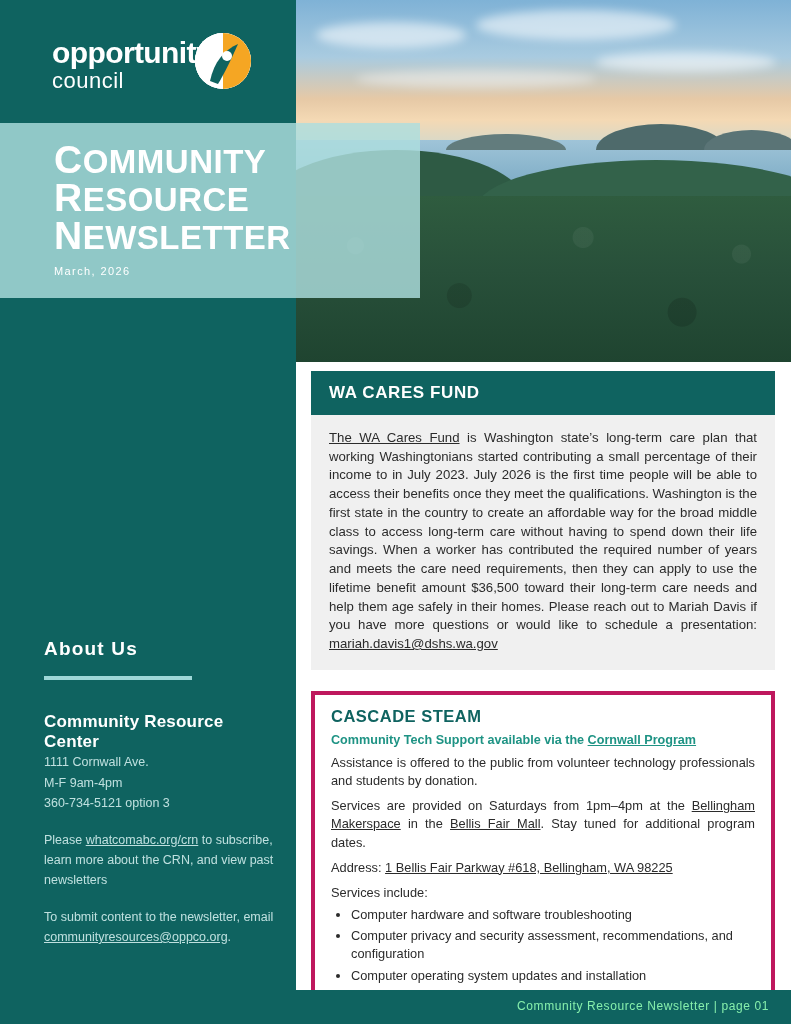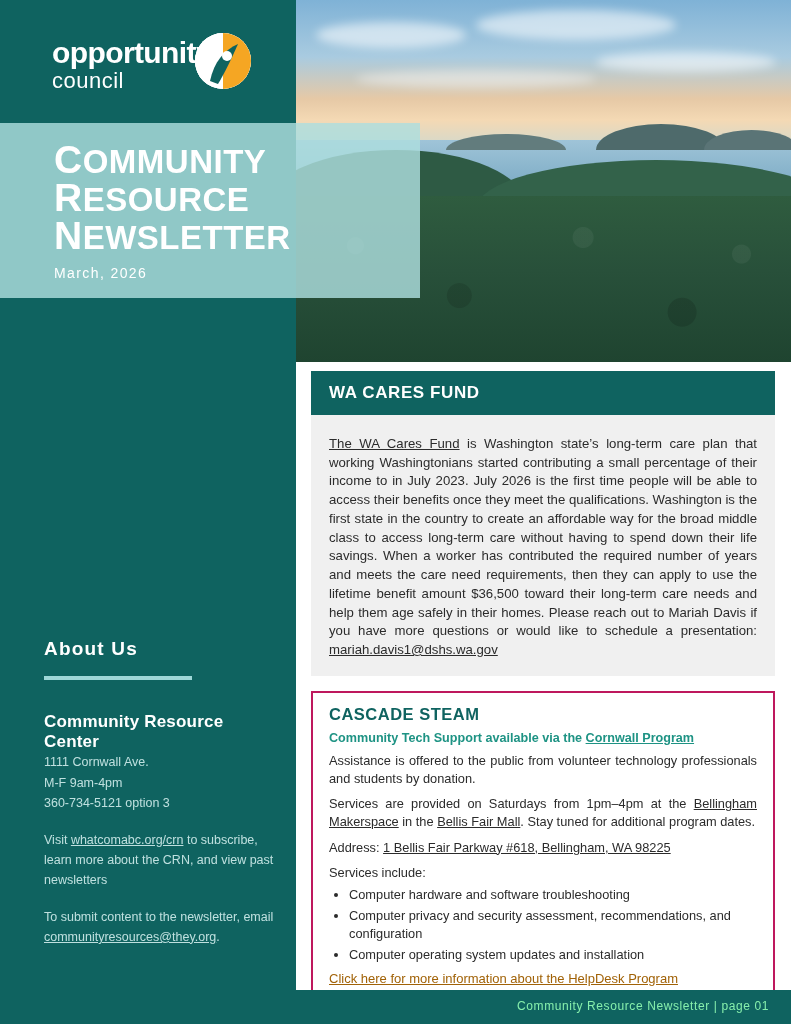--- a/index.html
+++ b/index.html
@@ -129,21 +129,21 @@
     font-weight: bold;
     letter-spacing: 0.5px;
     line-height: 0.98;
     white-space: nowrap;
   }
   .crn-line .cap { font-size: 39px; }
   .crn-line .rest { font-size: 33px; }
   .crn-date {
     margin-top: 9px;
     color: #ffffff;
-    font-size: 14px;
+    font-size: 11px;
     letter-spacing: 1.4px;
   }
 
   
   .about {
     position: absolute;
     left: 44px; top: 638px;
     width: 232px;
     color: #ffffff;
   }
@@ -189,37 +189,37 @@
   .wacares-head {
     background: #0f6360;
     color: #ffffff;
     font-size: 17px;
     font-weight: bold;
     letter-spacing: 0.6px;
     padding: 12px 0 12px 18px;
   }
   .wacares-body {
     background: #f0f0f0;
-    padding: 20px 18px 16px 18px;
+    padding: 14px 18px 16px 18px;
     color: #2b2b2b;
     font-size: 13.2px;
     line-height: 1.42;
     text-align: justify;
   }
   .wacares-body a, .wacares-body .u {
     color: #2b2b2b;
     text-decoration: underline;
   }
 
   
   .cascade {
     position: absolute;
     left: 311px; top: 691px;
     width: 464px;
-    border: 2px solid #be185d;
+    border: 4px solid #be185d;
     background: #ffffff;
     padding: 12px 16px 12px 16px;
   }
   .cascade-title {
     color: #0f6360;
     font-size: 16.5px;
     font-weight: bold;
     letter-spacing: 0.5px;
   }
   .cascade-sub {
@@ -338,24 +338,24 @@
   </div>
 
   <div class="about">
     <div class="about-title">About Us</div>
     <div class="about-rule"></div>
     <div class="about-org">Community Resource Center</div>
     <div class="about-line">1111 Cornwall Ave.</div>
     <div class="about-line">M-F 9am-4pm</div>
     <div class="about-line">360-734-5121 option 3</div>
     <div class="about-para">
-      <span>Visit </span><span class="lnk">whatcomabc.org/crn</span><span> to subscribe, learn more about the CRN, and view past newsletters</span>
+      <span>Please </span><span class="lnk">whatcomabc.org/crn</span><span> to subscribe, learn more about the CRN, and view past newsletters</span>
     </div>
     <div class="about-para">
-      <span>To submit content to the newsletter, email </span><span class="lnk">communityresources@they.org</span><span>.</span>
+      <span>To submit content to the newsletter, email </span><span class="lnk">communityresources@oppco.org</span><span>.</span>
     </div>
   </div>
 
   <div class="wacares">
     <div class="wacares-head">WA CARES FUND</div>
     <div class="wacares-body">
       <span class="u">The WA Cares Fund</span><span> is Washington state’s long-term care plan that working Washingtonians started contributing a small percentage of their income to in July 2023. July 2026 is the first time people will be able to access their benefits once they meet the qualifications. Washington is the first state in the country to create an affordable way for the broad middle class to access long-term care without having to spend down their life savings. When a worker has contributed the required number of years and meets the care need requirements, then they can apply to use the lifetime benefit amount $36,500 toward their long-term care needs and help them age safely in their homes. Please reach out to Mariah Davis if you have more questions or would like to schedule a presentation: </span><span class="u">mariah.davis1@dshs.wa.gov</span>
     </div>
   </div>
 

